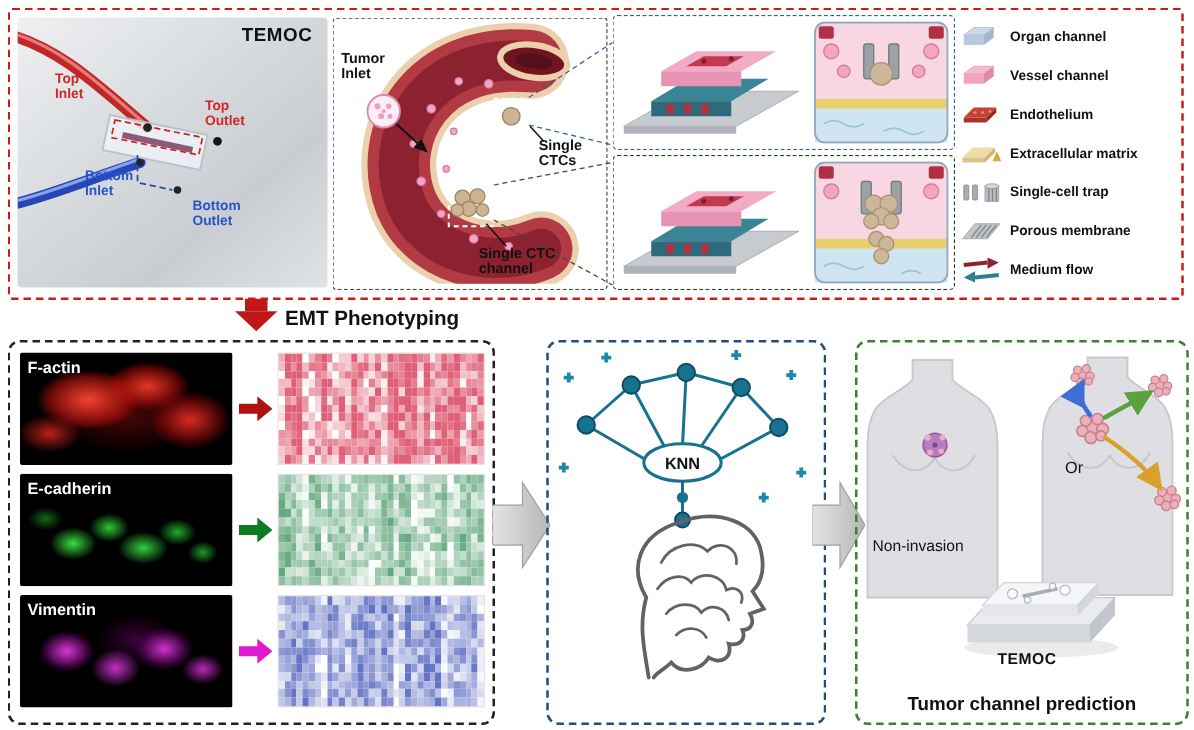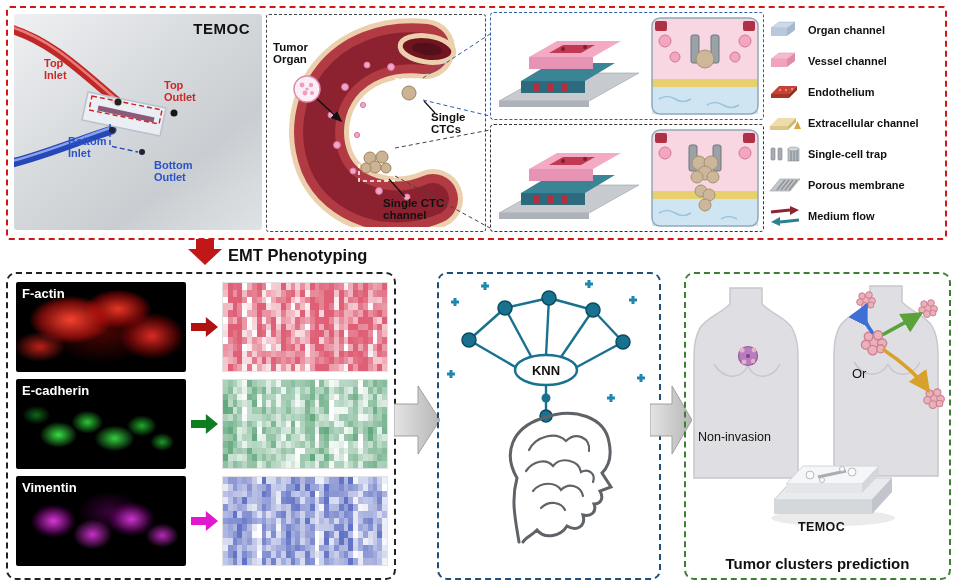--- a/index.html
+++ b/index.html
@@ -146,21 +146,21 @@
             <circle cx="44" cy="70" r="2.2"></circle>
             <circle cx="38" cy="78" r="2.4"></circle>
             <circle cx="45" cy="78" r="2"></circle>
             <circle cx="40" cy="74" r="1.6"></circle>
           </g>
         <line x1="50" y1="84" x2="74" y2="106" stroke="#111" stroke-width="1.6" marker-end="url(#ahb)"></line>
         <line x1="168" y1="98" x2="157" y2="86" stroke="#111" stroke-width="1.2"></line>
         <line x1="138" y1="182" x2="122" y2="164" stroke="#111" stroke-width="1.2"></line>
       </svg>
       <div class="abs vl pre" style="left:6px;top:26px;">Tumor
-Organ</div>
+Inlet</div>
       <div class="abs vl pre" style="left:164px;top:96px;">Single
 CTCs</div>
       <div class="abs vl pre" style="left:116px;top:182px;">Single CTC
 channel</div>
     </div>
 
     <svg class="abs" style="left:0;top:0;pointer-events:none" width="937" height="230">
       <line x1="415" y1="70" x2="482" y2="26" stroke="#2b5ea8" stroke-width="1" stroke-dasharray="4 3"></line>
       <line x1="415" y1="92" x2="482" y2="108" stroke="#2b5ea8" stroke-width="1" stroke-dasharray="4 3"></line>
       <line x1="387" y1="140" x2="482" y2="122" stroke="#444" stroke-width="1" stroke-dasharray="4 3"></line>
@@ -268,21 +268,21 @@
         </svg>
         <span class="lg-label">Endothelium</span>
       </div>
       <div class="lg-row">
         <svg width="34" height="22">
           <polygon points="2,14 20,14 28,6 10,6" fill="#eedcab"></polygon>
           <rect x="2" y="14" width="18" height="4" fill="#dcc68c"></rect>
           <polygon points="20,14 28,6 28,10 20,18" fill="#cdb574"></polygon>
           <polygon points="26,17 33,17 29.5,9" fill="#d9a840"></polygon>
         </svg>
-        <span class="lg-label">Extracellular channel</span>
+        <span class="lg-label">Extracellular matrix</span>
       </div>
       <div class="lg-row">
         <svg width="34" height="22">
           <rect x="3" y="5" width="4" height="12" rx="1" fill="#a7adb3" stroke="#7c8288" stroke-width="0.6"></rect>
           <rect x="10" y="5" width="4" height="12" rx="1" fill="#a7adb3" stroke="#7c8288" stroke-width="0.6"></rect>
           <rect x="20" y="6" width="11" height="12" fill="#b9bfc4" stroke="#8a9095" stroke-width="0.6"></rect>
           <line x1="23" y1="7" x2="23" y2="18" stroke="#7c8288" stroke-width="1"></line>
           <line x1="26" y1="7" x2="26" y2="18" stroke="#7c8288" stroke-width="1"></line>
           <line x1="29" y1="7" x2="29" y2="18" stroke="#7c8288" stroke-width="1"></line>
           <ellipse cx="25.5" cy="6" rx="5.5" ry="2" fill="#d2d6da" stroke="#8a9095" stroke-width="0.6"></ellipse>
@@ -1810,16 +1810,16 @@
         <circle cx="124" cy="201" r="4" fill="#fbfbfc" stroke="#b6bac0"></circle>
         <circle cx="166" cy="198" r="4" fill="#fbfbfc" stroke="#b6bac0"></circle>
         <circle cx="136" cy="206" r="2.5" fill="#fbfbfc" stroke="#b6bac0"></circle>
         <circle cx="156" cy="195" r="2.5" fill="#fbfbfc" stroke="#b6bac0"></circle>
       </g>
     </svg>
 
     <div class="abs pred-note" style="left:12px;top:156px">Non-invasion</div>
     <div class="abs pred-or" style="left:166px;top:92px">Or</div>
     <div class="abs pred-chip-label" style="left:112px;top:246px">TEMOC</div>
-    <div class="abs caption" style="bottom:6px">Tumor clusters prediction</div>
+    <div class="abs caption" style="bottom:6px">Tumor channel prediction</div>
   </div>
 
 </div>
 
 </body></html>

